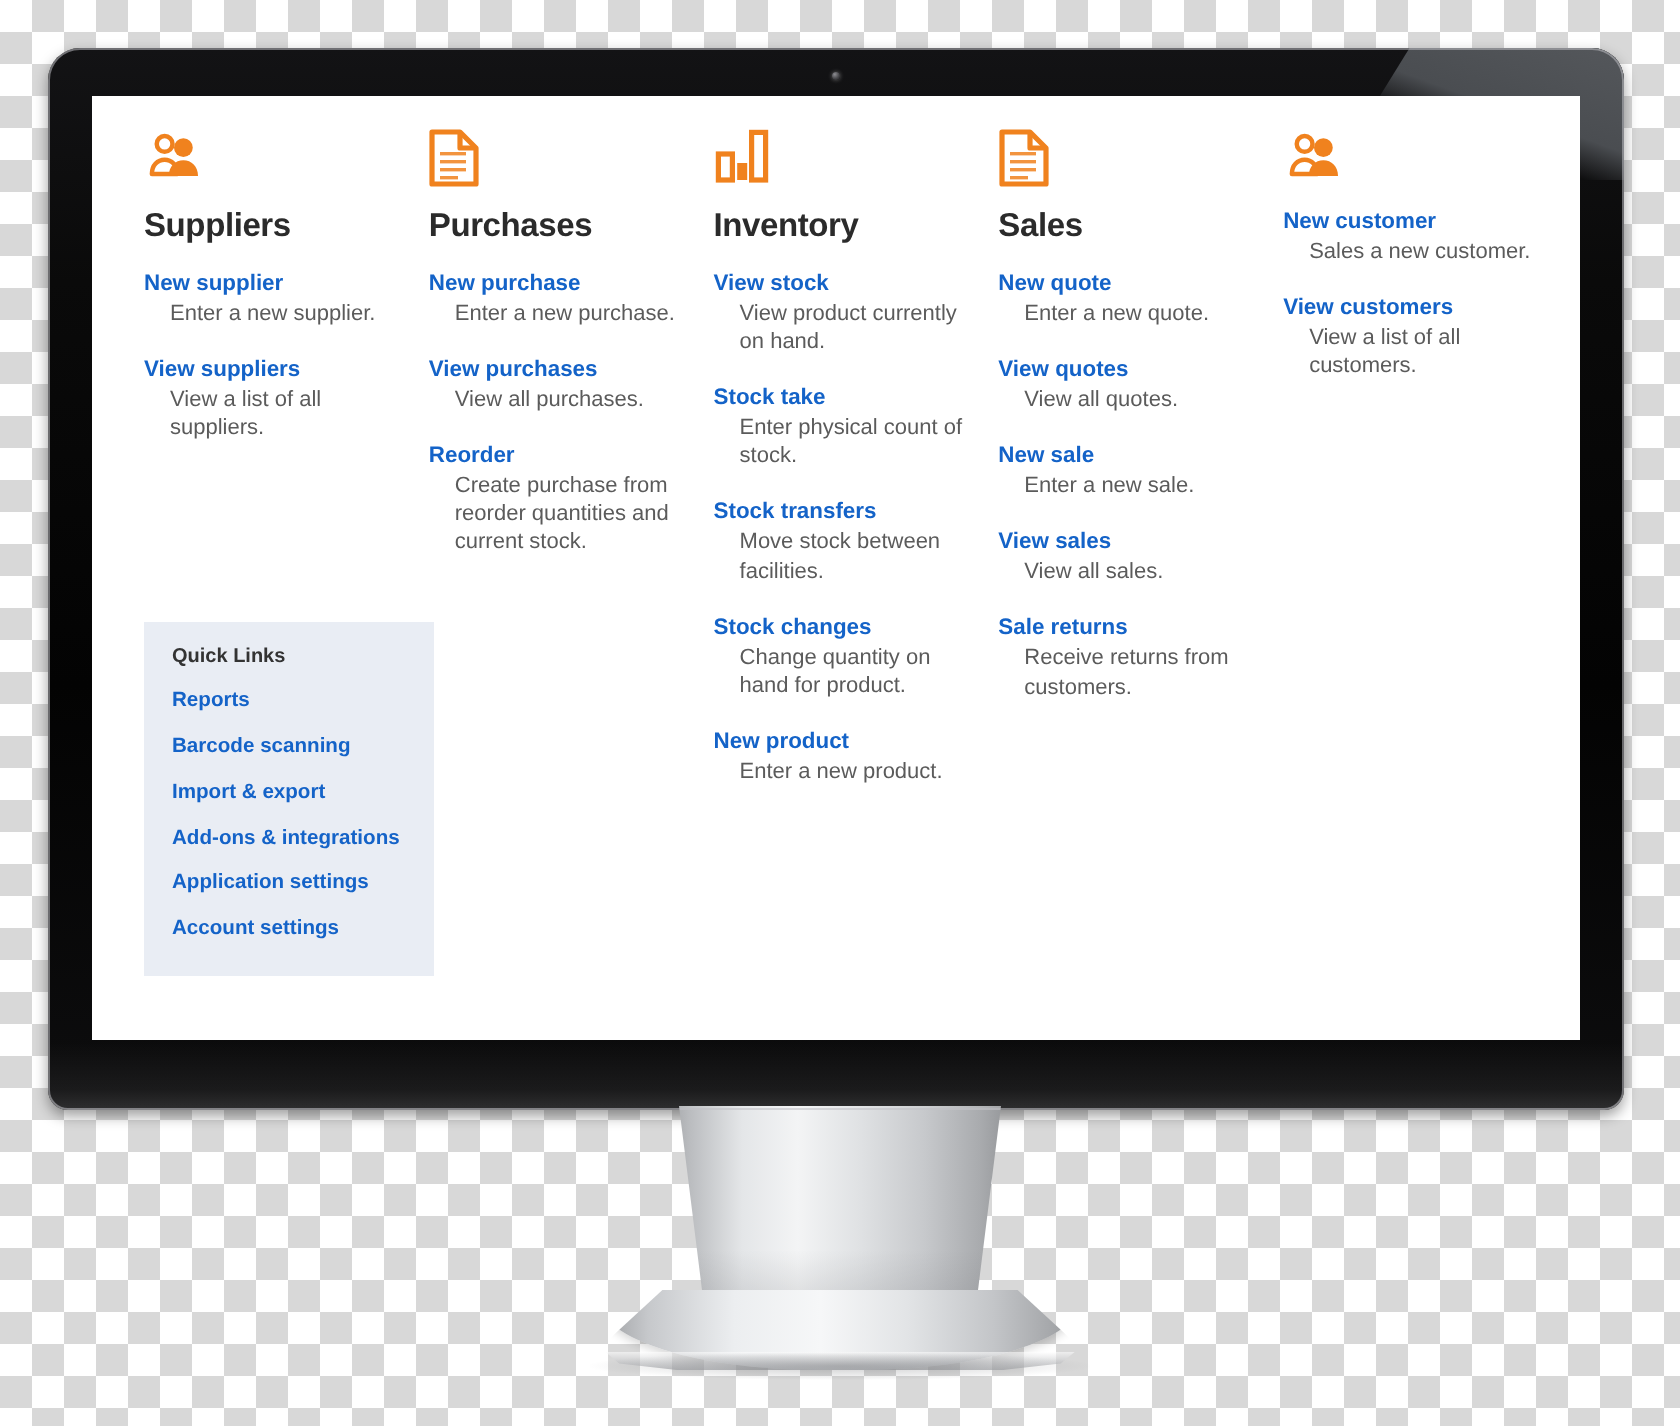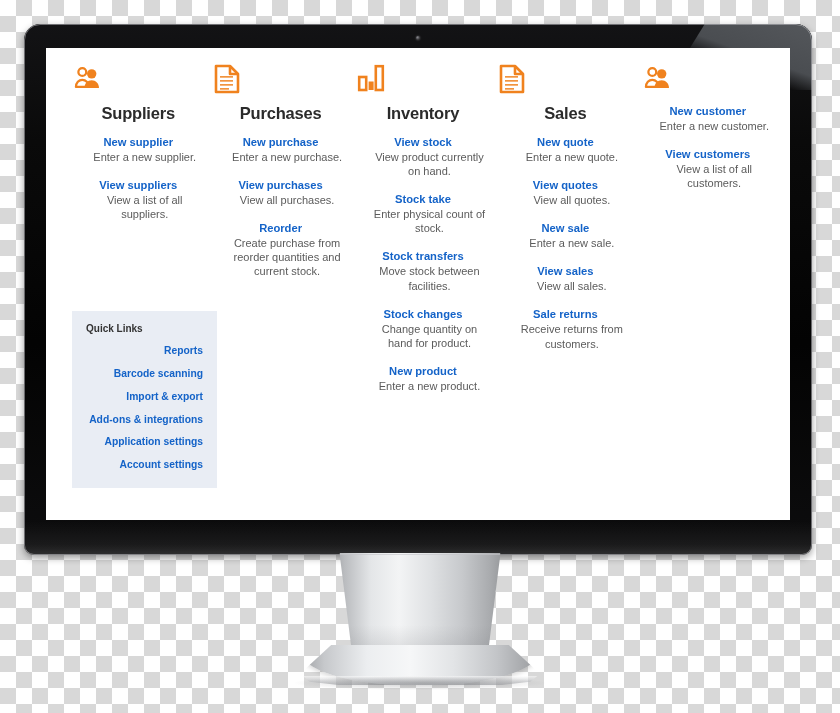--- a/index.html
+++ b/index.html
@@ -151,21 +151,20 @@
     left: 26px;
     top: 16px;
     width: 712px;
     display: flex;
     align-items: flex-start;
   }
   .col {
     width: 20%;
     box-sizing: border-box;
     padding-right: 10px;
-    text-align: center;
   }
   .col-icon {
     height: 34px;
     margin-bottom: 6px;
     display: block;
   }
   .col-icon svg { display:block; }
   .col-title {
     font-size: 16.5px;
     font-weight: bold;
@@ -206,21 +205,20 @@
     color: #333333;
     margin-bottom: 11px;
   }
   .ql-item {
     font-size: 10.3px;
     font-weight: bold;
     color: #1463c8;
     line-height: 1.25;
     margin-bottom: 10px;
     cursor: pointer;
-    text-align: right;
   }
   .ql-item:last-child { margin-bottom: 0; }
 
   
   .news-panel {
     position: absolute;
     left: 529px;
     top: 370px;
     width: 196px;
     height: 58px;
@@ -369,21 +367,21 @@
               <span class="col-icon">
                 <svg width="30" height="30" viewBox="0 0 32 32">
                   <circle cx="11" cy="8.5" r="4.2" fill="none" stroke="#f0821e" stroke-width="2.4"></circle>
                   <path d="M4.2 24.5c0-4.6 3.1-7.6 6.8-7.6s6.8 3 6.8 7.6z" fill="none" stroke="#f0821e" stroke-width="2.4" stroke-linejoin="round"></path>
                   <circle cx="21" cy="10.5" r="5" fill="#f0821e"></circle>
                   <path d="M13.2 25.6c0-5.1 3.5-8.4 7.8-8.4s7.8 3.3 7.8 8.4z" fill="#f0821e"></path>
                 </svg>
               </span>
               <div class="link-group">
                 <div class="link-title">New customer</div>
-                <div class="link-desc">Enter a new customer.</div>
+                <div class="link-desc">Sales a new customer.</div>
               </div>
               <div class="link-group">
                 <div class="link-title">View customers</div>
                 <div class="link-desc">View a list of all customers.</div>
               </div>
             </div>
           </div>
 
         <div class="quick-links">
           <div class="ql-title">Quick Links</div>

